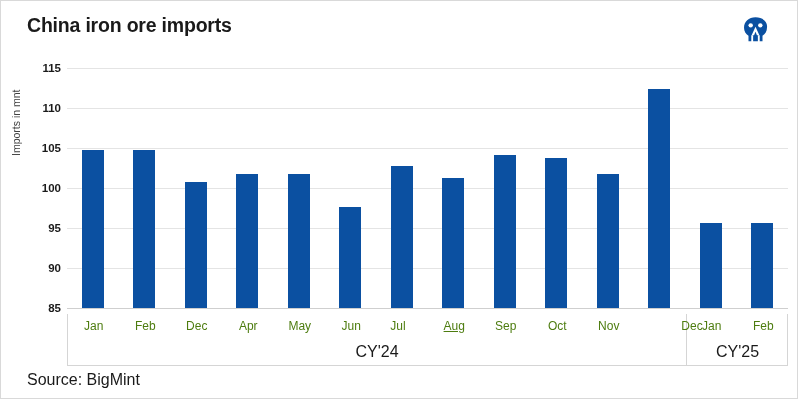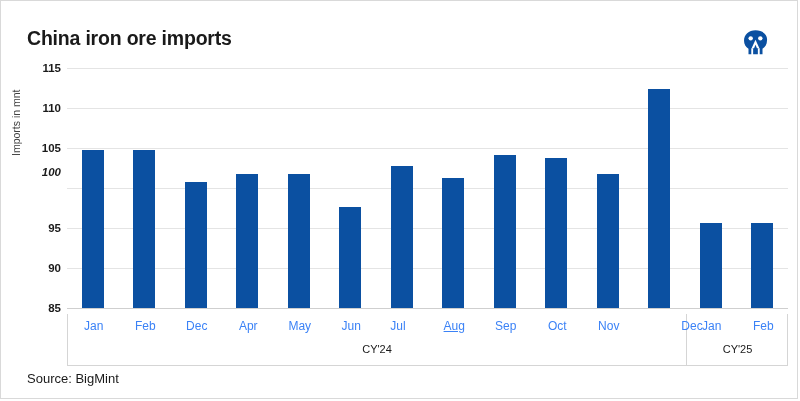--- a/index.html
+++ b/index.html
@@ -18,21 +18,21 @@
     width: 798px;
     height: 399px;
     border: 1px solid #d9d9d9;
     box-sizing: border-box;
     background: #ffffff;
   }
 
   
   #chart-header {
     position: absolute;
-    left: 0; top: 17px;
+    left: 0; top: 4px;
     width: 100%;
     height: 52px;
   }
   #chart-title {
     position: absolute;
     left: 26px;
     top: 9px;
     font-size: 19.5px;
     font-weight: bold;
     color: #1a1a1a;
@@ -145,41 +145,41 @@
     left: 616px;
     top: 0;
     width: 1px;
     height: 52px;
     background: #d5d5d5;
   }
   .month-label {
     position: absolute;
     top: 5px;
     font-size: 12px;
-    color: #3b82f6;
+    color: #4d7c0f;
     text-align: center;
     transform: translateX(-50%);
     white-space: nowrap;
   }
   .group-label {
     position: absolute;
     top: 29px;
-    font-size: 11px;
+    font-size: 16px;
     color: #1a1a1a;
     text-align: center;
     transform: translateX(-50%);
     white-space: nowrap;
   }
 
   
   #source-note {
     position: absolute;
     left: 26px;
     top: 370px;
-    font-size: 13px;
+    font-size: 16px;
     color: #1a1a1a;
   }
 </style>
 </head>
 <body>
 
 <div id="chart-card">
 
   <div id="chart-header">
     <div id="chart-title">China iron ore imports</div>
@@ -193,21 +193,21 @@
       </svg>
     </div>
   </div>
 
   <div id="plot-wrap">
     <div id="y-axis-title">Imports in mnt</div>
     <div id="y-ticks">
         <div class="y-tick-label" style="top: 67px;">115</div>
         <div class="y-tick-label" style="top: 107px;">110</div>
         <div class="y-tick-label" style="top: 147px;">105</div>
-        <div class="y-tick-label" style="top: 171px; font-style: italic;">100</div>
+        <div class="y-tick-label" style="top: 187px;">100</div>
         <div class="y-tick-label" style="top: 227px;">95</div>
         <div class="y-tick-label" style="top: 267px;">90</div>
         <div class="y-tick-label" style="top: 307px;">85</div>
       </div>
     <div id="grid-layer">
         <div class="gridline" style="top: 67px;"></div>
         <div class="gridline" style="top: 107px;"></div>
         <div class="gridline" style="top: 147px;"></div>
         <div class="gridline" style="top: 187px;"></div>
         <div class="gridline" style="top: 227px;"></div>

